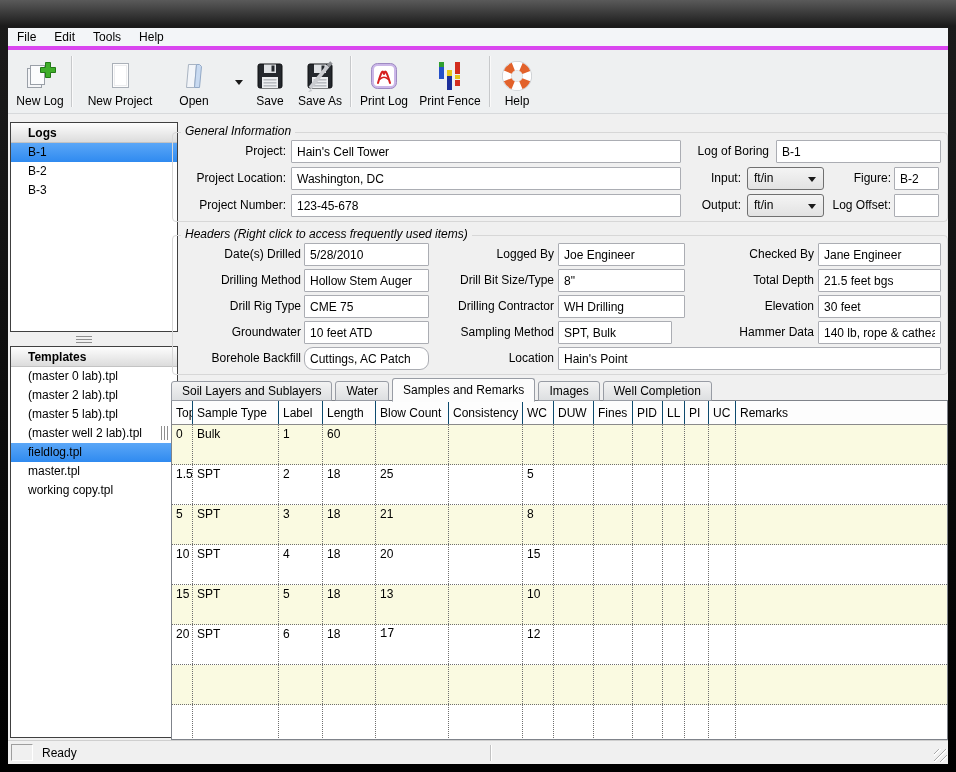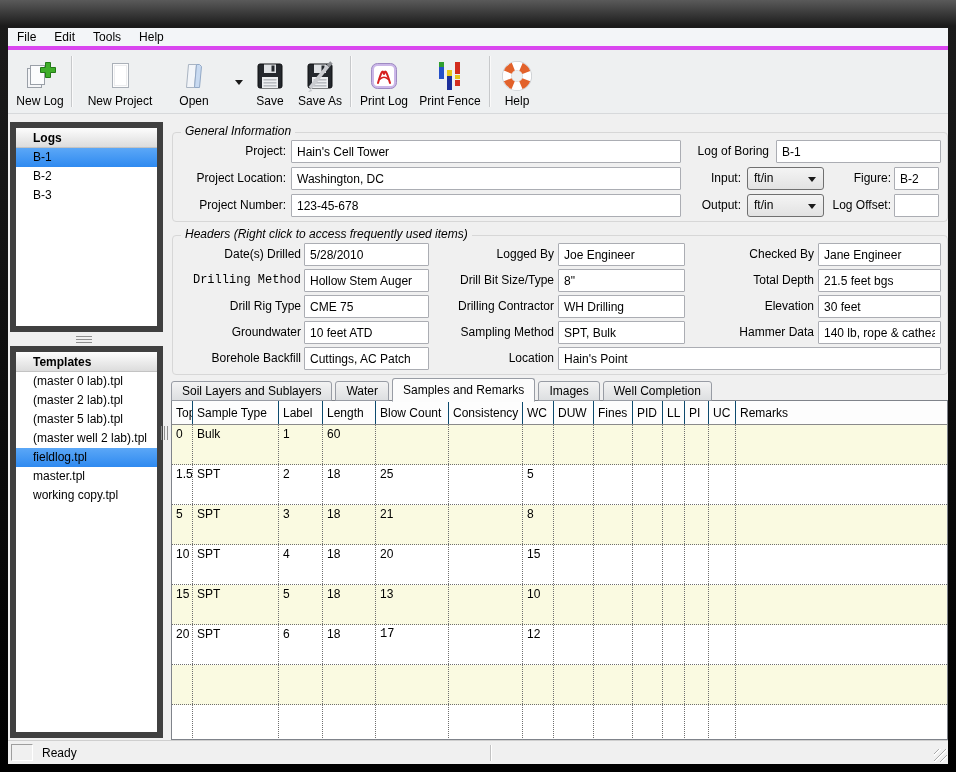--- a/index.html
+++ b/index.html
@@ -28,21 +28,21 @@
   .toolbar{position:absolute;left:0;top:22px;width:940px;height:64px;background:#eef0f1;border-bottom:1px solid #d7d9db;
     display:flex;align-items:stretch;padding-left:4px;}
   .tb-btn{display:flex;flex-direction:column;align-items:center;justify-content:flex-end;padding:5px 2px 5px;}
   .tb-icon{width:32px;height:32px;display:block;margin-bottom:2px;}
   .tb-icon svg{width:32px;height:32px;display:block;}
   .tb-label{white-space:nowrap;}
   .tb-sep{width:1px;background:#c7c9cb;box-shadow:1px 0 #fafafa;margin:6px 3px;}
   .tb-arrow{display:flex;align-items:center;justify-content:center;width:16px;margin-left:8px;}
   .tri{width:0;height:0;border-left:4px solid transparent;border-right:4px solid transparent;border-top:5px solid #1a1a1a;margin-top:2px;}
   
-  .panel{position:absolute;left:2px;width:153px;background:#fff;border:6px solid #404040;}
+  .panel{position:absolute;left:2px;width:168px;background:#fff;border:1px solid #404040;}
   .panel-header{height:20px;line-height:20px;font-weight:bold;padding-left:17px;
     background:linear-gradient(180deg,#fdfdfd,#dcdcdc);border-bottom:1px solid #c3c3c3;}
   .panel-item{height:19px;line-height:19px;padding-left:17px;white-space:nowrap;overflow:hidden;}
   .panel-item.selected{background:linear-gradient(180deg,#5ba7f7,#2f8af0);}
   .h-splitter{position:absolute;left:2px;top:304px;width:148px;height:14px;display:flex;align-items:center;justify-content:center;}
   .grip-h{width:16px;height:1px;background:#8f8f8f;box-shadow:0 3px #8f8f8f,0 -3px #8f8f8f;}
   .grip-v{position:absolute;left:153px;top:398px;width:1px;height:14px;background:#8f8f8f;box-shadow:3px 0 #8f8f8f,6px 0 #8f8f8f;}
   
   .groupbox{position:absolute;border:1px solid #d7d7d7;border-radius:4px;}
   .legend{position:absolute;top:-9px;left:8px;background:#f0f0f0;padding:0 4px;font-style:italic;white-space:nowrap;}
@@ -244,36 +244,36 @@
       </div>
       <span class="lbl" style="left:598px;top:61px;width:120px;">Log Offset:</span>
       <input class="field" style="left: 721px; top: 61px; width: 45px;">
     </div>
 
     <div class="groupbox gb-headers">
       <span class="legend">Headers (Right click to access frequently used items)</span>
       <div id="hdrFields">
           <span class="lbl" style="left: 0px; top: 7px; width: 128px;">Date(s) Drilled</span>
           <input class="field" value="5/28/2010" style="left: 131px; top: 7px; width: 125px;">
-          <span class="lbl" style="left: 0px; top: 33px; width: 128px; font-family: Liberation Mono, monospace;">Drilling Method</span>
+          <span class="lbl" style="left: 0px; top: 33px; width: 128px;">Drilling Method</span>
           <input class="field" value="Hollow Stem Auger" style="left: 131px; top: 33px; width: 125px;">
           <span class="lbl" style="left: 0px; top: 59px; width: 128px;">Drill Rig Type</span>
           <input class="field" value="CME 75" style="left: 131px; top: 59px; width: 125px;">
           <span class="lbl" style="left: 0px; top: 85px; width: 128px;">Groundwater</span>
           <input class="field" value="10 feet ATD" style="left: 131px; top: 85px; width: 125px;">
           <span class="lbl" style="left: 0px; top: 111px; width: 128px;">Borehole Backfill</span>
-          <input class="field" value="Cuttings, AC Patch" style="left: 131px; top: 111px; width: 125px;">
+          <input class="field" value="Cuttings, AC Patch" style="left: 131px; top: 111px; width: 125px; border-radius: 9px;">
           <span class="lbl" style="left: 253px; top: 7px; width: 128px;">Logged By</span>
           <input class="field" value="Joe Engineer" style="left: 385px; top: 7px; width: 127px;">
           <span class="lbl" style="left: 253px; top: 33px; width: 128px;">Drill Bit Size/Type</span>
           <input class="field" value="8&quot;" style="left: 385px; top: 33px; width: 127px;">
           <span class="lbl" style="left: 253px; top: 59px; width: 128px;">Drilling Contractor</span>
           <input class="field" value="WH Drilling" style="left: 385px; top: 59px; width: 127px;">
           <span class="lbl" style="left: 253px; top: 85px; width: 128px;">Sampling Method</span>
-          <input class="field" value="SPT, Bulk" style="left: 385px; top: 85px; width: 127px;">
+          <input class="field" value="SPT, Bulk" style="left: 385px; top: 85px; width: 114px;">
           <span class="lbl" style="left: 513px; top: 7px; width: 128px;">Checked By</span>
           <input class="field" value="Jane Engineer" style="left: 645px; top: 7px; width: 123px;">
           <span class="lbl" style="left: 513px; top: 33px; width: 128px;">Total Depth</span>
           <input class="field" value="21.5 feet bgs" style="left: 645px; top: 33px; width: 123px;">
           <span class="lbl" style="left: 513px; top: 59px; width: 128px;">Elevation</span>
           <input class="field" value="30 feet" style="left: 645px; top: 59px; width: 123px;">
           <span class="lbl" style="left: 513px; top: 85px; width: 128px;">Hammer Data</span>
           <input class="field" value="140 lb, rope &amp; cathead" style="left: 645px; top: 85px; width: 123px;">
           <span class="lbl" style="left: 253px; top: 111px; width: 128px;">Location</span>
           <input class="field" value="Hain's Point" style="left: 385px; top: 111px; width: 383px;">

